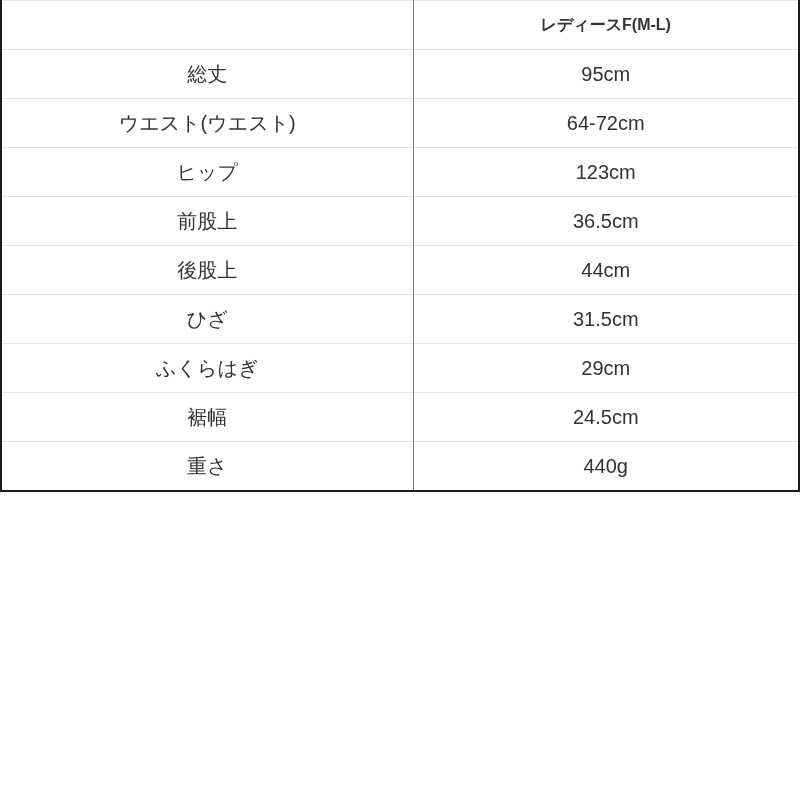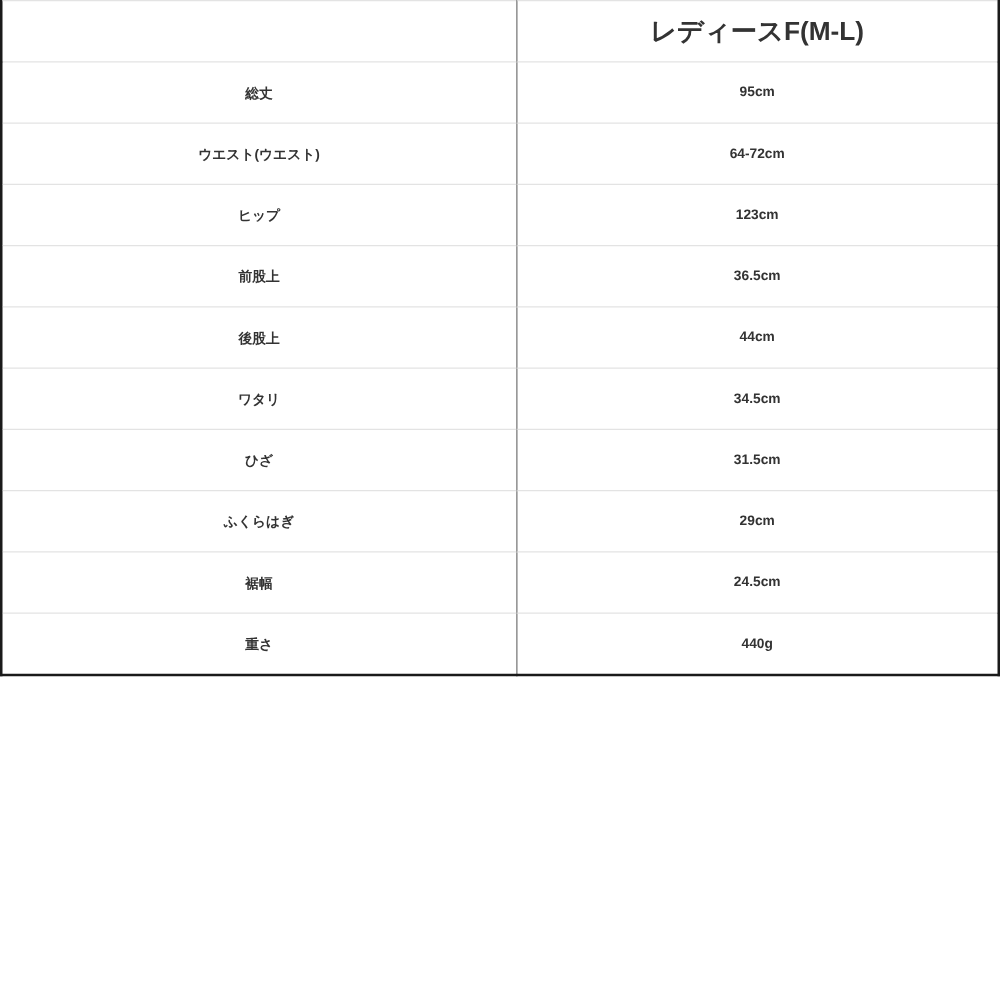--- a/index.html
+++ b/index.html
@@ -31,25 +31,25 @@
   col.c-value { width: 386px; }
   th, td {
     height: 48px;
     padding: 0;
     text-align: center;
     vertical-align: middle;
     background: #ffffff;
   }
   th {
     font-weight: bold;
-    font-size: 21px;
+    font-size: 16px;
   }
   td {
-    font-weight: bold;
-    font-size: 11px;
+    font-weight: normal;
+    font-size: 20px;
   }
   th:first-child, td:first-child {
     border-right: 1px solid var(--col-divider, #777777);
   }
   tbody td {
     border-top: 1px solid var(--row-divider, #e3e3e3);
   }
 </style>
 </head>
 <body>
@@ -81,24 +81,20 @@
       </tr>
       <tr>
         <td>前股上</td>
         <td>36.5cm</td>
       </tr>
       <tr>
         <td>後股上</td>
         <td>44cm</td>
       </tr>
       <tr>
-        <td>ワタリ</td>
-        <td>34.5cm</td>
-      </tr>
-      <tr>
         <td>ひざ</td>
         <td>31.5cm</td>
       </tr>
       <tr>
         <td>ふくらはぎ</td>
         <td>29cm</td>
       </tr>
       <tr>
         <td>裾幅</td>
         <td>24.5cm</td>

